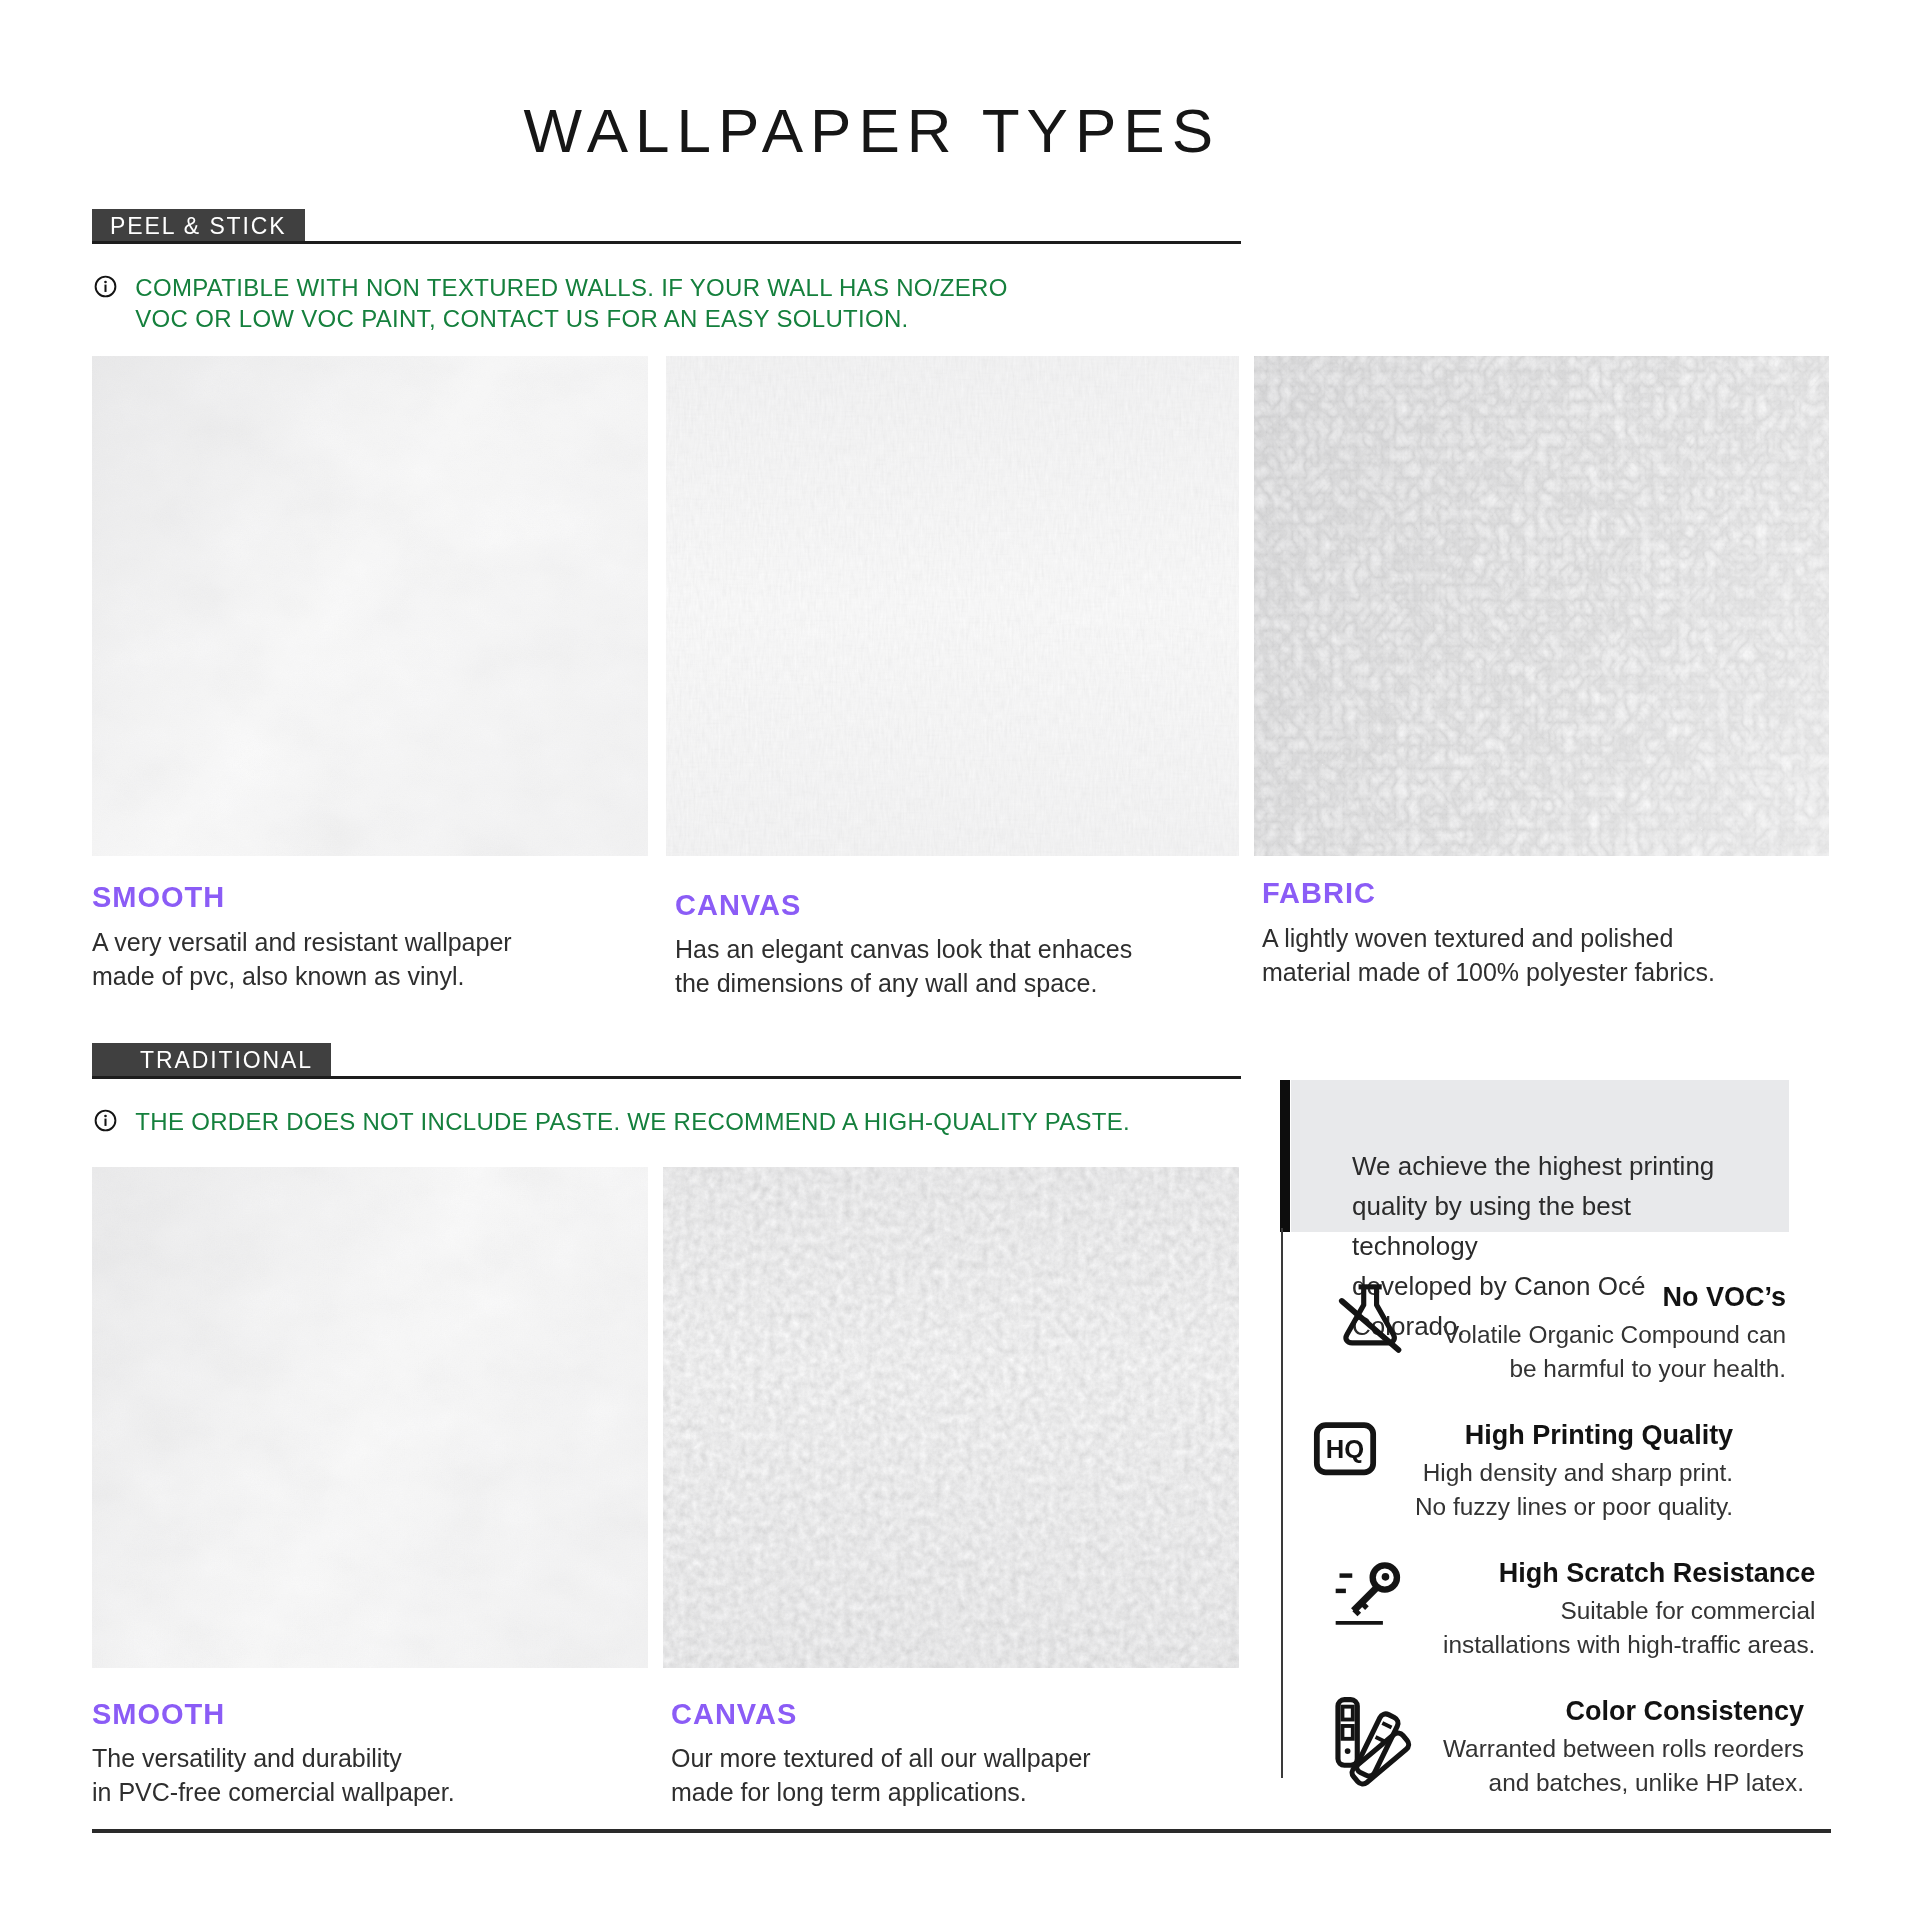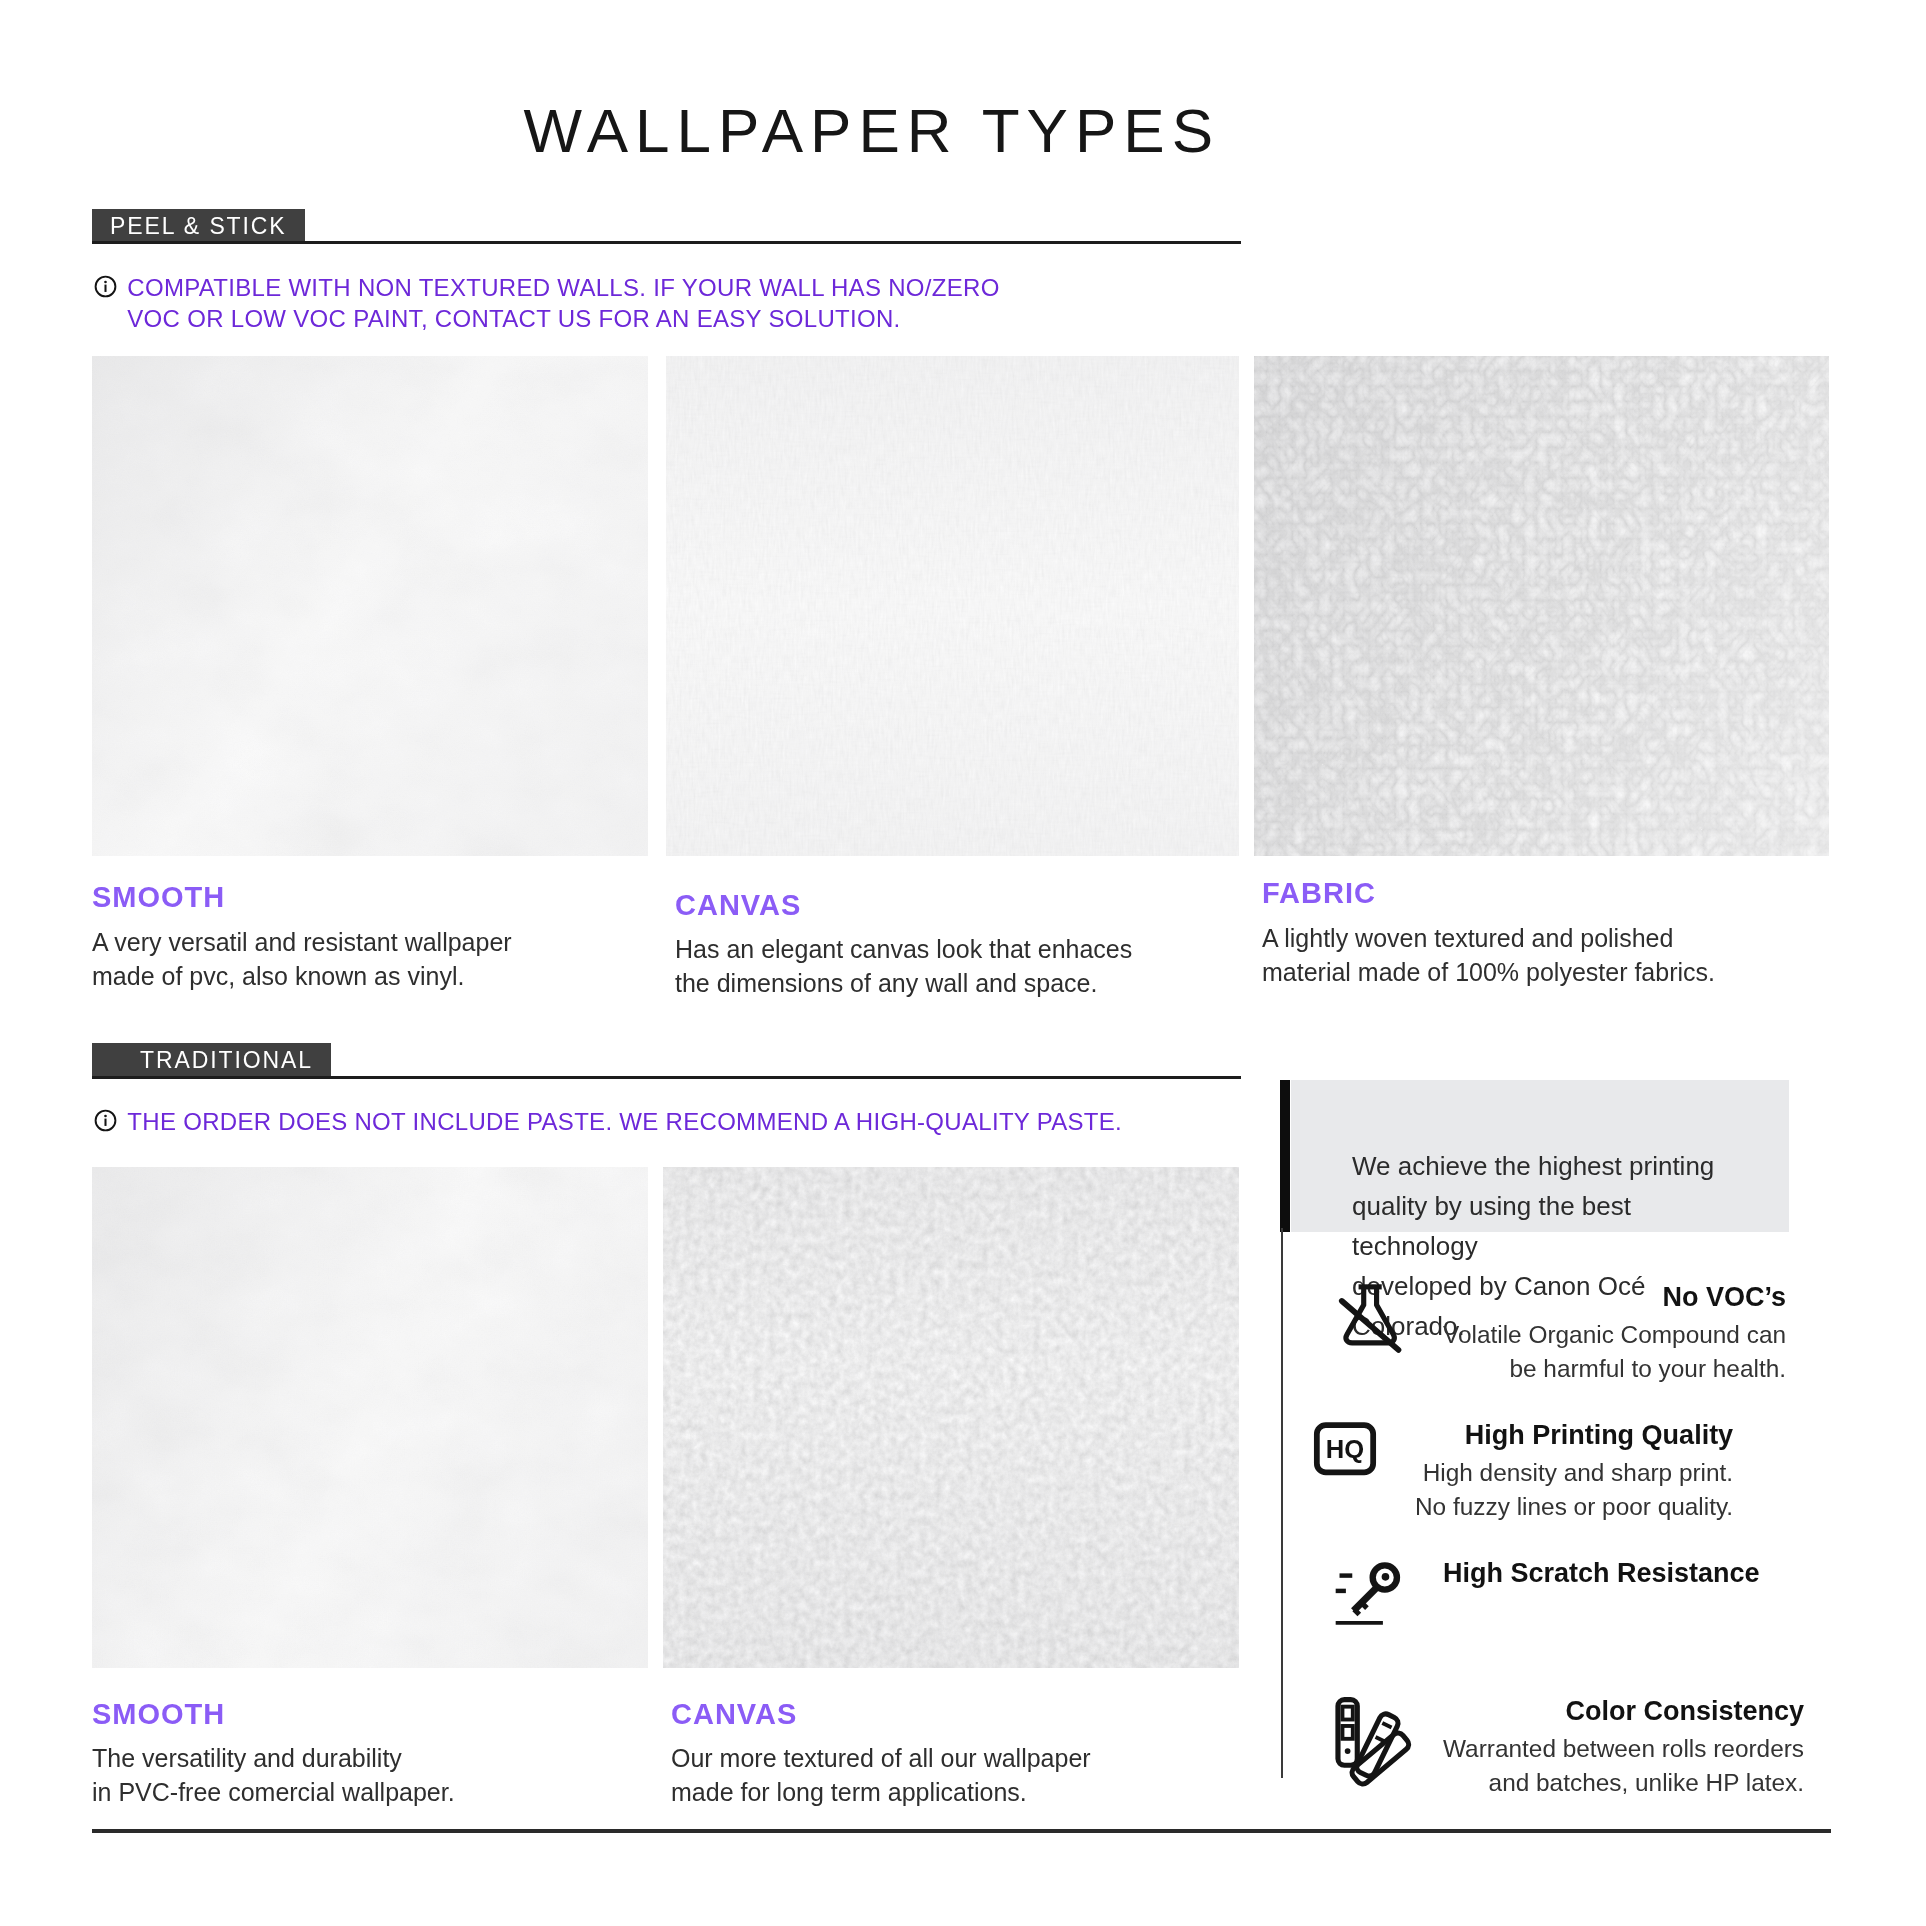--- a/index.html
+++ b/index.html
@@ -12,21 +12,21 @@
     left:385px;top:95px;width:835px;text-align:right;
     font-size:62px;font-weight:500;letter-spacing:7px;color:#161616;white-space:nowrap;
   }
   .sec-label{
     height:34px;line-height:34px;background:#404040;color:#ffffff;
     font-size:23px;font-weight:500;letter-spacing:1.9px;padding:0 18px;white-space:nowrap;
   }
   .sec-line{height:3.2px;background:#1d1d1d;}
   .note{display:flex;gap:10.3px;align-items:flex-start;}
   .note-text{
-    font-size:24px;line-height:31px;letter-spacing:0.3px;color:#6d28d9;white-space:pre-line;
+    font-size:24px;line-height:31px;letter-spacing:0.3px;color:#15803d;white-space:pre-line;margin-left:8px;
   }
   .tex{margin:0;padding:0;overflow:hidden;background:#f1f1f2;}
   .tex svg{display:block;width:100%;height:100%;}
   .ov{position:absolute;left:0;top:0;right:0;bottom:0;}
   .ov-smooth{background:linear-gradient(125deg,rgba(110,110,118,0.10) 0%,rgba(255,255,255,0) 45%,rgba(150,150,158,0.06) 100%);}
   .ov-canvas{background:linear-gradient(180deg,rgba(140,140,148,0.06),rgba(255,255,255,0) 50%,rgba(140,140,148,0.05));}
   .ov-fabric{background:linear-gradient(115deg,rgba(115,115,122,0.08),rgba(255,255,255,0) 55%,rgba(255,255,255,0.28) 100%);}
   .ov-smooth2{background:linear-gradient(115deg,rgba(110,110,118,0.09),rgba(255,255,255,0) 50%,rgba(140,140,148,0.06));}
   .ov-rough{background:linear-gradient(180deg,rgba(125,125,132,0.05),rgba(255,255,255,0) 40%,rgba(125,125,132,0.06));}
   .sw-name{font-size:29px;font-weight:600;letter-spacing:1px;color:#8b5cf6;white-space:nowrap;}
@@ -274,20 +274,22 @@
         <path d="M66 45 L30 81" class="icon-stroke" stroke-width="11"></path>
         <path d="M42 68 l9 9" class="icon-stroke" stroke-width="8"></path>
         <path d="M31 79 l8 8" class="icon-stroke" stroke-width="8"></path>
         <path d="M8 26 H28" class="icon-stroke" stroke-width="7"></path>
         <path d="M2 50 H18" class="icon-stroke" stroke-width="7"></path>
         <path d="M2 100 H76" class="icon-stroke" stroke-width="6"></path>
       </svg>
     </div>
     <div>
       <div class="f-title">High Scratch Resistance</div>
+      <div class="f-desc">Suitable for commercial
+installations with high-traffic areas.</div>
     </div>
   </div>
 
   <div class="abs feature" style="left:1334px;top:1697px;">
     <div class="f-icon">
       <svg width="71" height="74" viewBox="0 0 110 115" style="overflow:visible;">
         <g transform="rotate(26 20 96)">
           <rect x="38" y="6" width="30" height="100" rx="10" class="icon-stroke" stroke-width="8"></rect>
           <path d="M45 22 l16 0 M45 46 l16 0" class="icon-stroke" stroke-width="6"></path>
         </g>

